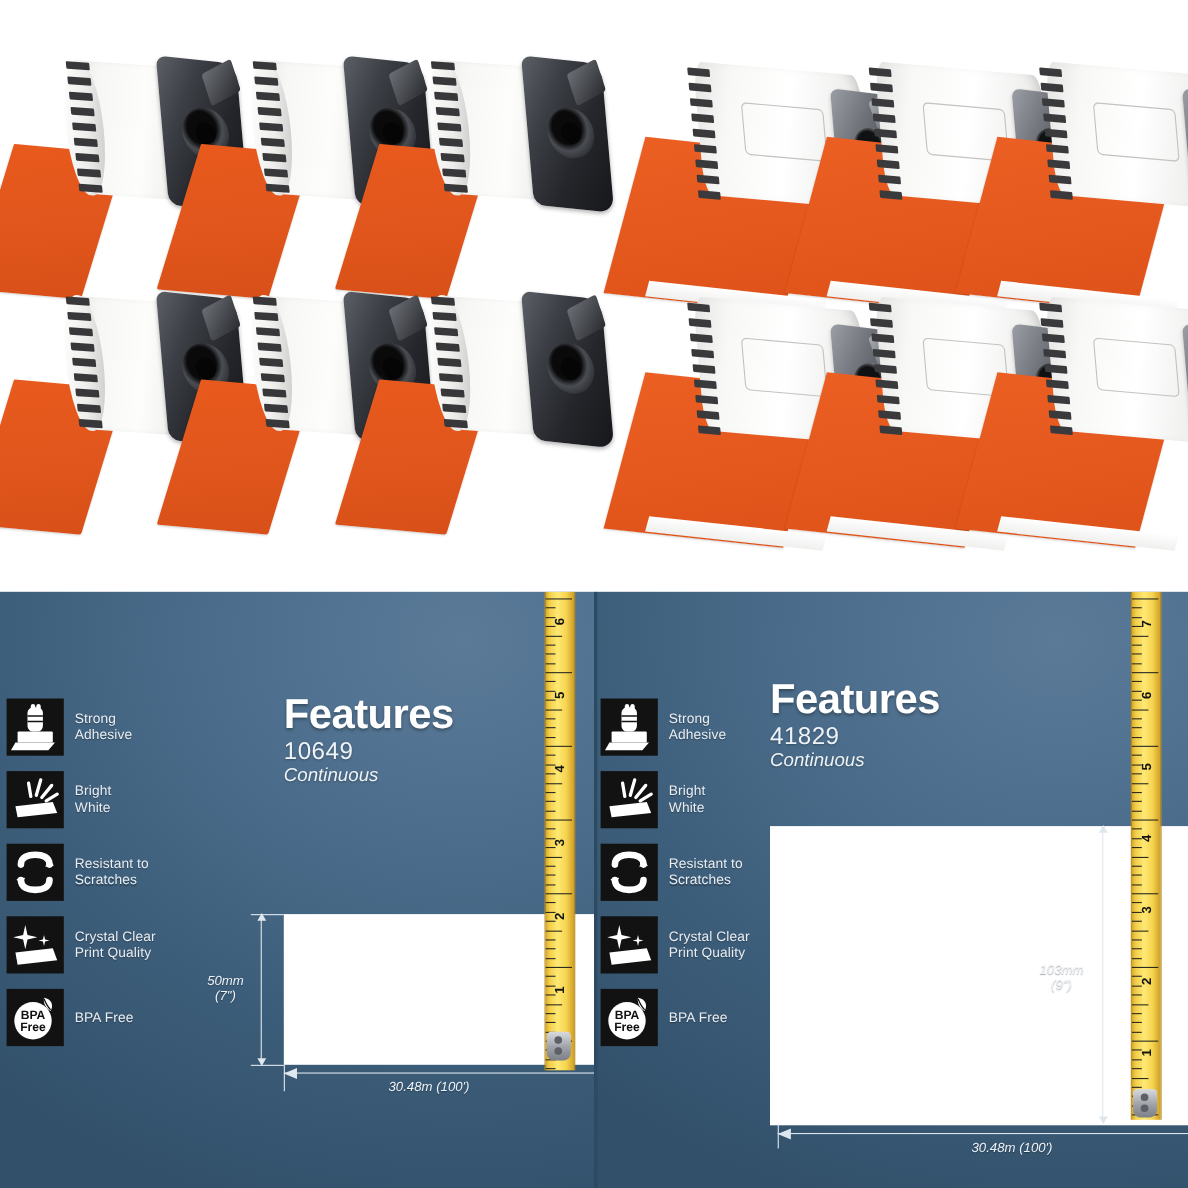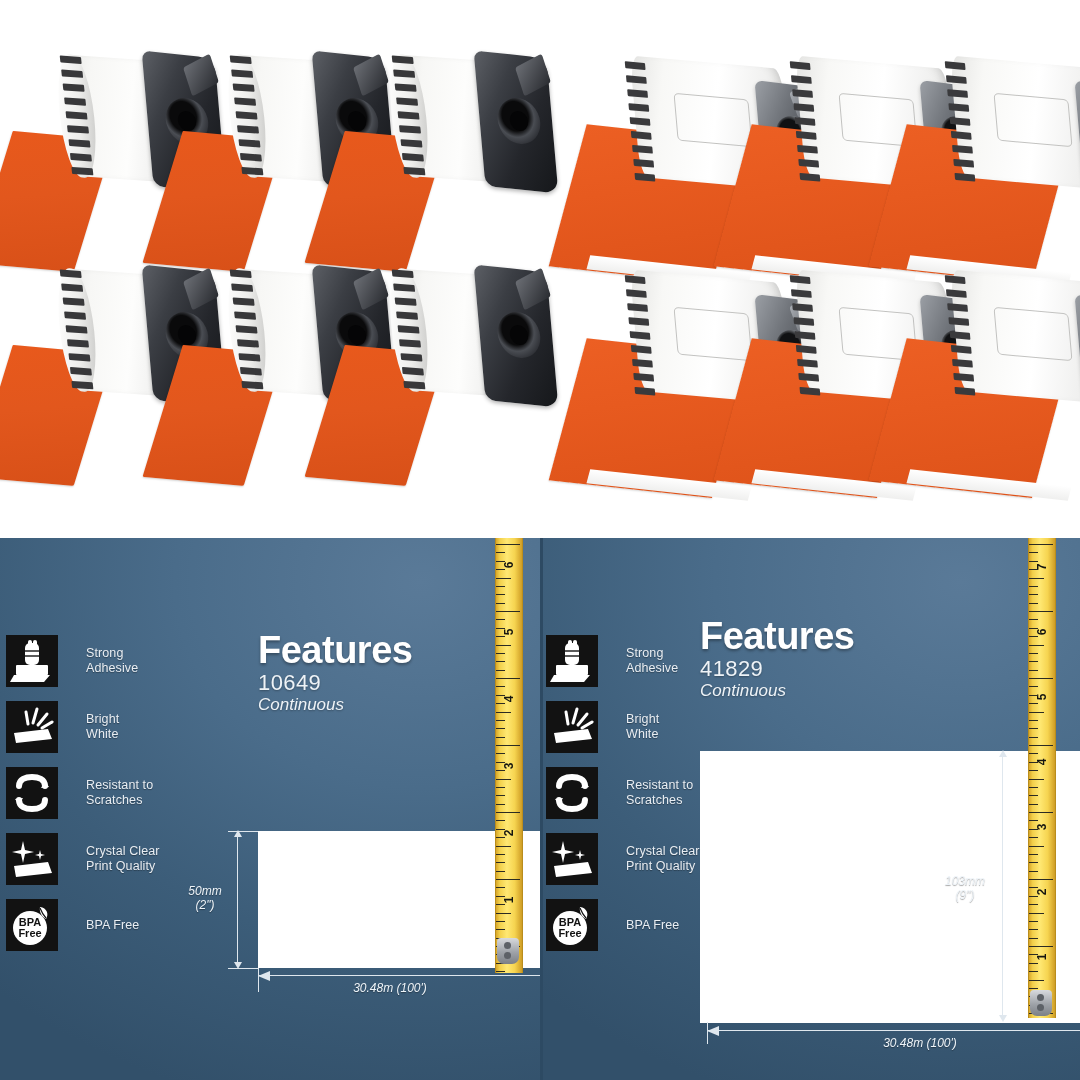--- a/index.html
+++ b/index.html
@@ -216,21 +216,21 @@
     height: 66px;
   }
   .feat-icon {
     width: 52px; height: 52px;
     background: #121212;
     flex: 0 0 52px;
     position: relative;
     display: block;
   }
   .feat-text {
-    margin-left: 28px;
+    margin-left: 10px;
     color: #e9eef3;
     font-size: 12.5px;
     line-height: 15px;
     letter-spacing: .1px;
     text-shadow: 0 1px 1px rgba(0,0,0,.35);
     white-space: pre-line;
   }
 
   
   .headings { position: absolute; }
@@ -706,21 +706,21 @@
         <div class="h-model">10649</div>
         <div class="h-sub">Continuous</div>
       </div>
 
       <div class="dim-line" style="left:237px; top:296px; width:1px; height:131px;"></div>
       <div class="arrow-head ah-up" style="left:234px; top:292px;"></div>
       <div class="arrow-head ah-down" style="left:234px; top:424px;"></div>
       <div class="dim-line" style="left:228px; top:293px; width:30px; height:1px;"></div>
       <div class="dim-line" style="left:228px; top:430px; width:30px; height:1px;"></div>
       <div class="dim-txt" style="left:178px; top:346px; width:54px;">50mm
-(2")</div>
+(7")</div>
 
       <div class="dim-line" style="left:258px; top:437px; width:282px; height:1px;"></div>
       <div class="arrow-head ah-left" style="left:258px; top:433px;"></div>
       <div class="dim-line" style="left:258px; top:430px; width:1px; height:24px;"></div>
       <div class="dim-txt" style="left:300px; top:443px; width:180px;">30.48m  (100')</div>
     </div>
 
     <div class="panel panel-right">
 
       <div class="sheet" style="left:160px; top:213px; width:380px; height:272px;"></div>

